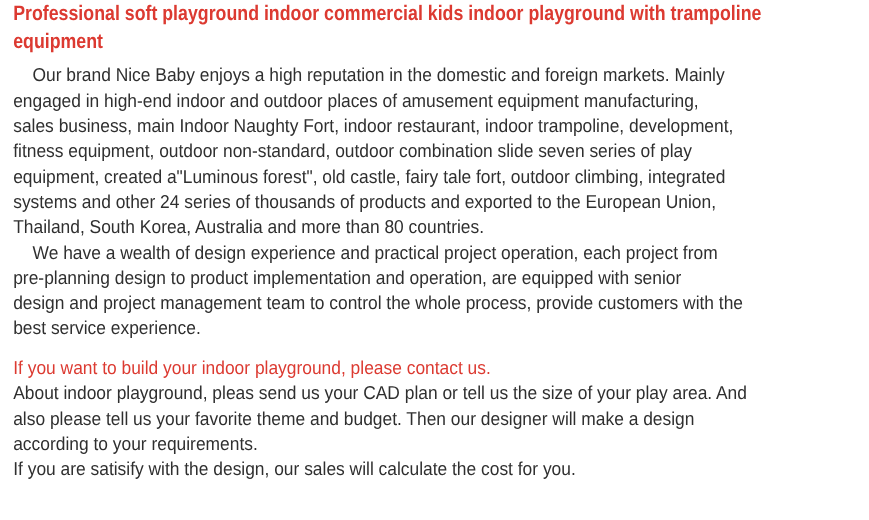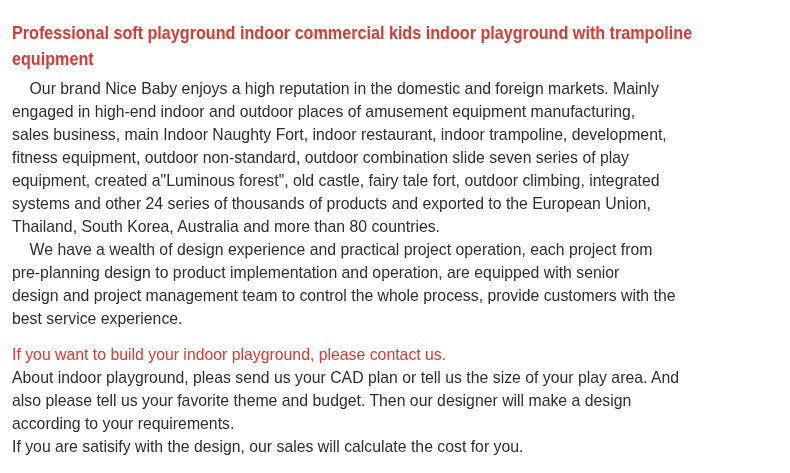--- a/index.html
+++ b/index.html
@@ -12,21 +12,21 @@
     margin: 0;
     padding: 0;
     background: var(--bg);
     font-family: "Liberation Sans", sans-serif;
   }
   .page {
     width: 790px;
     height: 473px;
     overflow: hidden;
     background: var(--bg);
-    padding: 20px 0 0 12px;
+    padding: 0 0 0 12px;
   }
   
   .squeeze {
     transform-origin: 0 0;
     white-space: pre;
     width: 1100px;
   }
   .doc-title {
     color: var(--accent);
     font-size: 19px;

